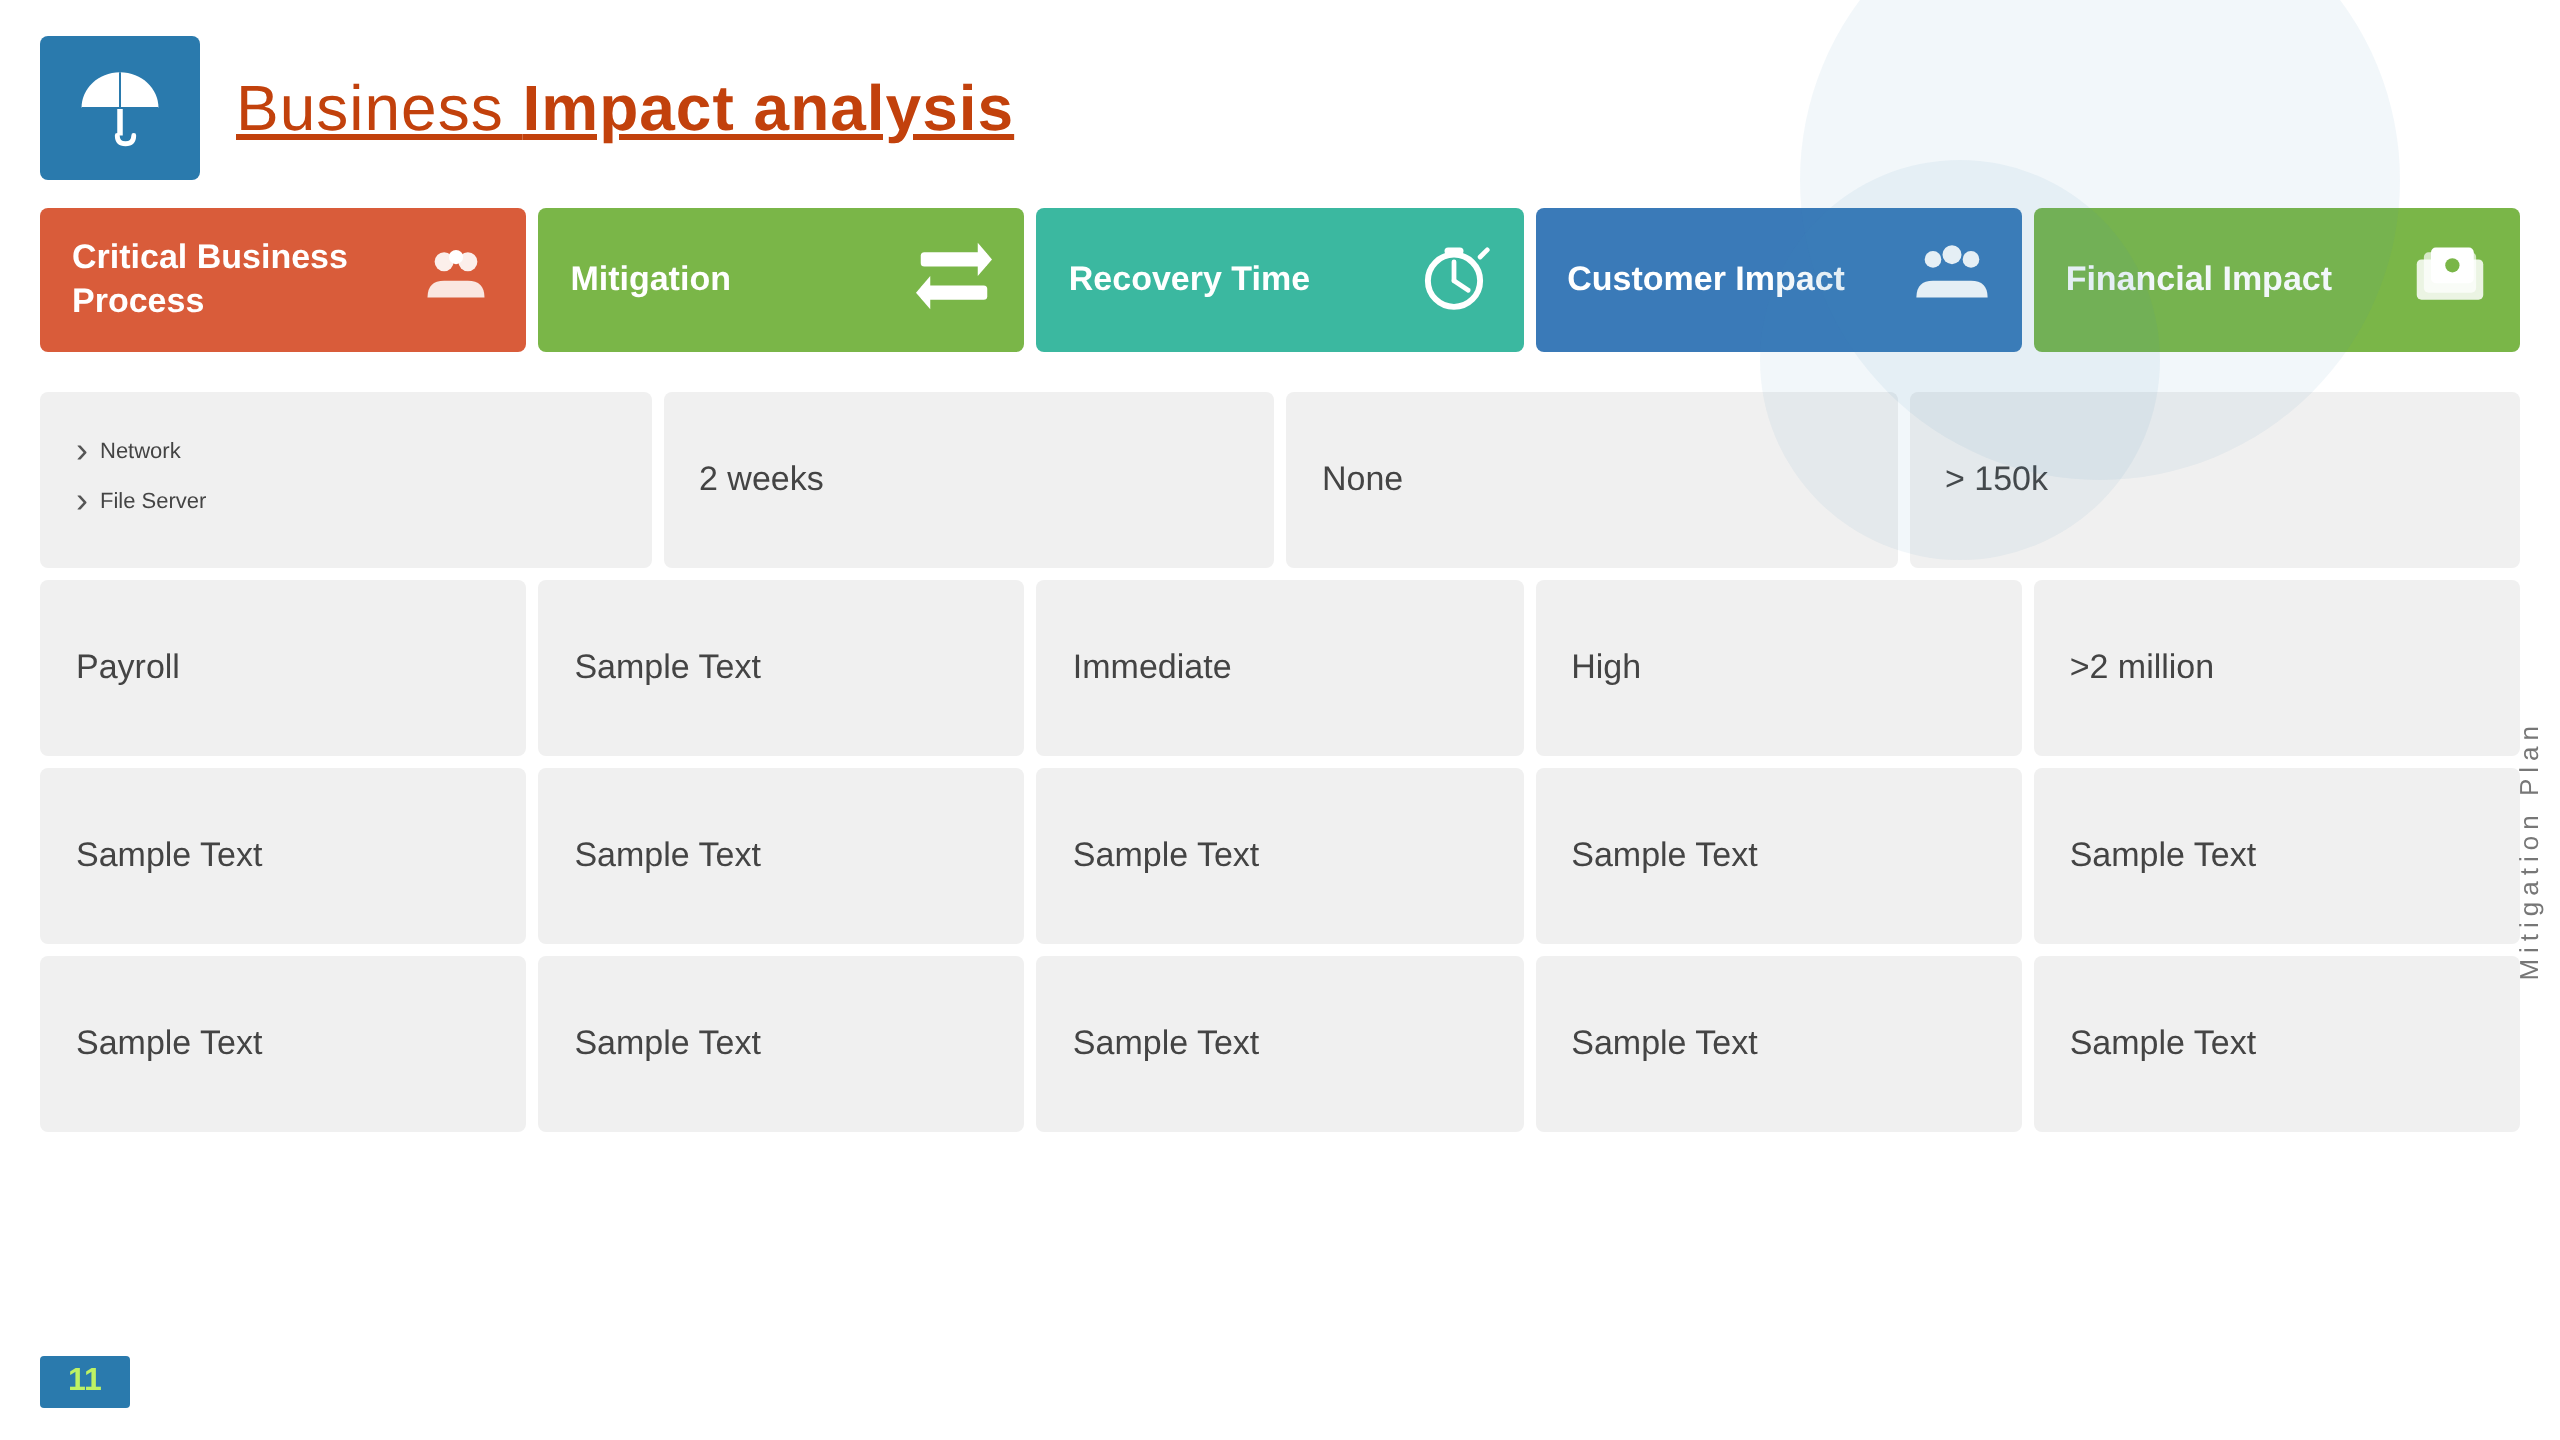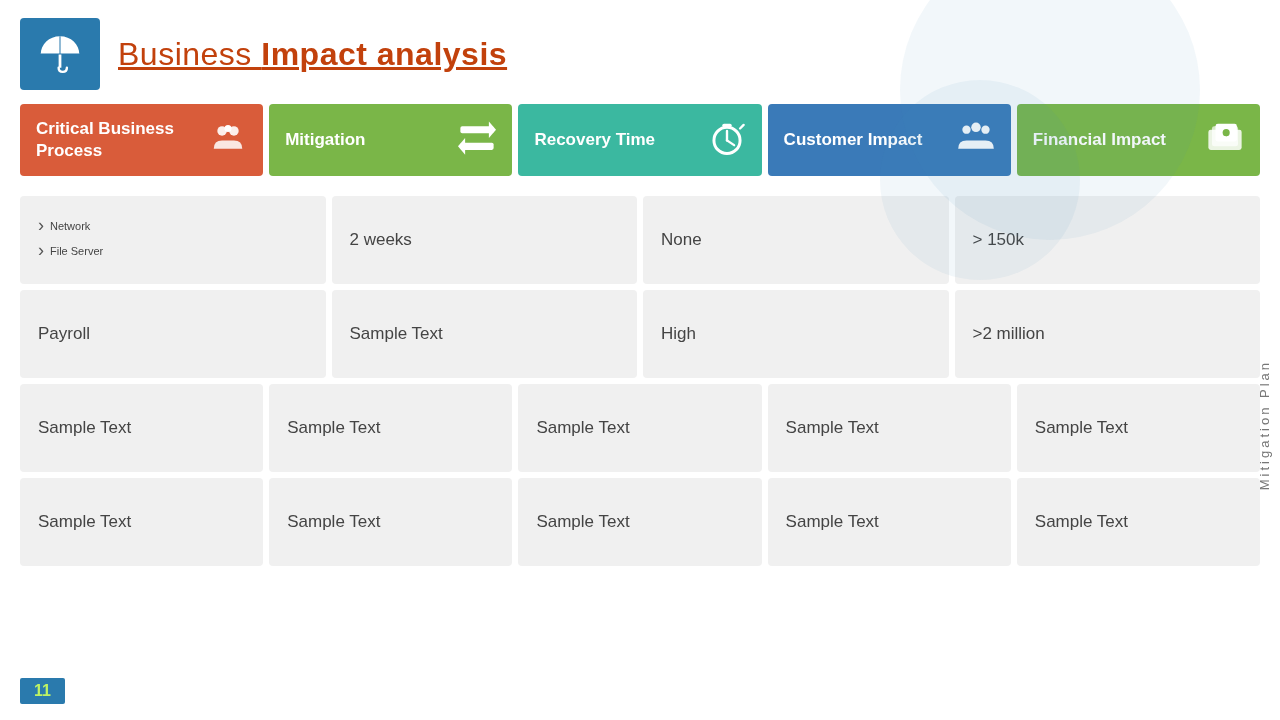--- a/index.html
+++ b/index.html
@@ -234,20 +234,21 @@
           <li>File Server</li>
         </ul>
       </div>
       <div class="table-cell">2 weeks</div>
       <div class="table-cell">None</div>
       <div class="table-cell">&gt; 150k</div>
     </div>
     <div class="table-row">
       <div class="table-cell">Payroll</div>
       <div class="table-cell">Sample Text</div>
+      <div class="table-cell">Immediate</div>
       <div class="table-cell">High</div>
       <div class="table-cell">&gt;2 million</div>
     </div>
     <div class="table-row">
       <div class="table-cell">Sample Text</div>
       <div class="table-cell">Sample Text</div>
       <div class="table-cell">Sample Text</div>
       <div class="table-cell">Sample Text</div>
       <div class="table-cell">Sample Text</div>
     </div>

